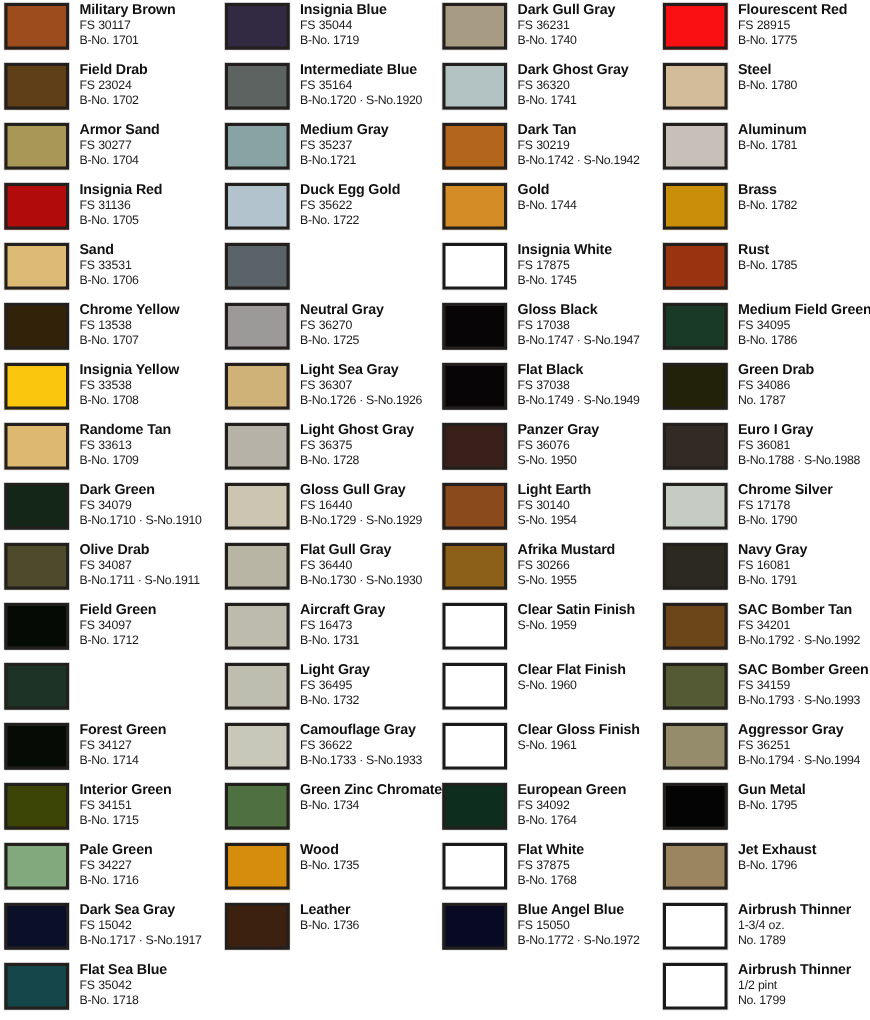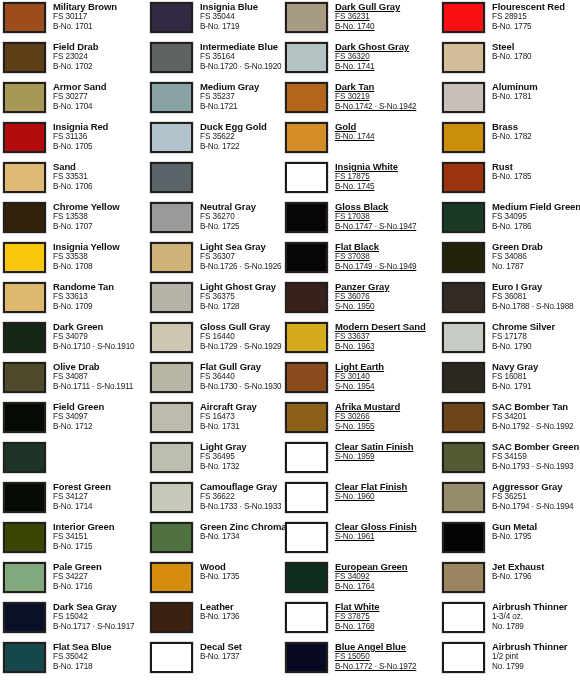--- a/index.html
+++ b/index.html
@@ -20,21 +20,21 @@
     height: 504px;
   }
   .column {
     position: absolute;
     top: 0;
     width: 145px;
     height: 680px;
   }
   .col-0 { left: 3px; }
   .col-1 { left: 150px; }
-  .col-2 { left: 285px; text-decoration: underline; }
+  .col-2 { left: 295px; }
   .col-3 { left: 442px; }
 
   .entry {
     position: relative;
     height: 40px;
     display: flex;
     align-items: flex-start;
     padding-top: 0px;
   }
   .swatch-wrap {
@@ -400,29 +400,20 @@
       </div>
       <div class="entry">
         <div class="swatch-wrap">
           <div class="swatch" style="background-color: rgb(61, 33, 16);"></div>
         </div>
         <div class="info">
           <div class="pname">Leather</div>
           <div class="pno">B-No. 1736</div>
         </div>
       </div>
-      <div class="entry">
-        <div class="swatch-wrap">
-          <div class="swatch white" style="background-color: rgb(255, 255, 255);"></div>
-        </div>
-        <div class="info">
-          <div class="pname">Decal Set</div>
-          <div class="pno">B-No. 1737</div>
-        </div>
-      </div>
     </div>
     <div class="column col-2">
       <div class="entry">
         <div class="swatch-wrap">
           <div class="swatch" style="background-color: rgb(167, 155, 131);"></div>
         </div>
         <div class="info">
           <div class="pname">Dark Gull Gray</div>
           <div class="pfs">FS 36231</div>
           <div class="pno">B-No. 1740</div>
@@ -488,30 +479,20 @@
         </div>
       </div>
       <div class="entry">
         <div class="swatch-wrap">
           <div class="swatch" style="background-color: rgb(58, 32, 26);"></div>
         </div>
         <div class="info">
           <div class="pname">Panzer Gray</div>
           <div class="pfs">FS 36076</div>
           <div class="pno">S-No. 1950</div>
-        </div>
-      </div>
-      <div class="entry">
-        <div class="swatch-wrap">
-          <div class="swatch" style="background-color: rgb(213, 171, 30);"></div>
-        </div>
-        <div class="info">
-          <div class="pname">Modern Desert Sand</div>
-          <div class="pfs">FS 33637</div>
-          <div class="pno">B-No. 1963</div>
         </div>
       </div>
       <div class="entry">
         <div class="swatch-wrap">
           <div class="swatch" style="background-color: rgb(138, 74, 28);"></div>
         </div>
         <div class="info">
           <div class="pname">Light Earth</div>
           <div class="pfs">FS 30140</div>
           <div class="pno">S-No. 1954</div>

